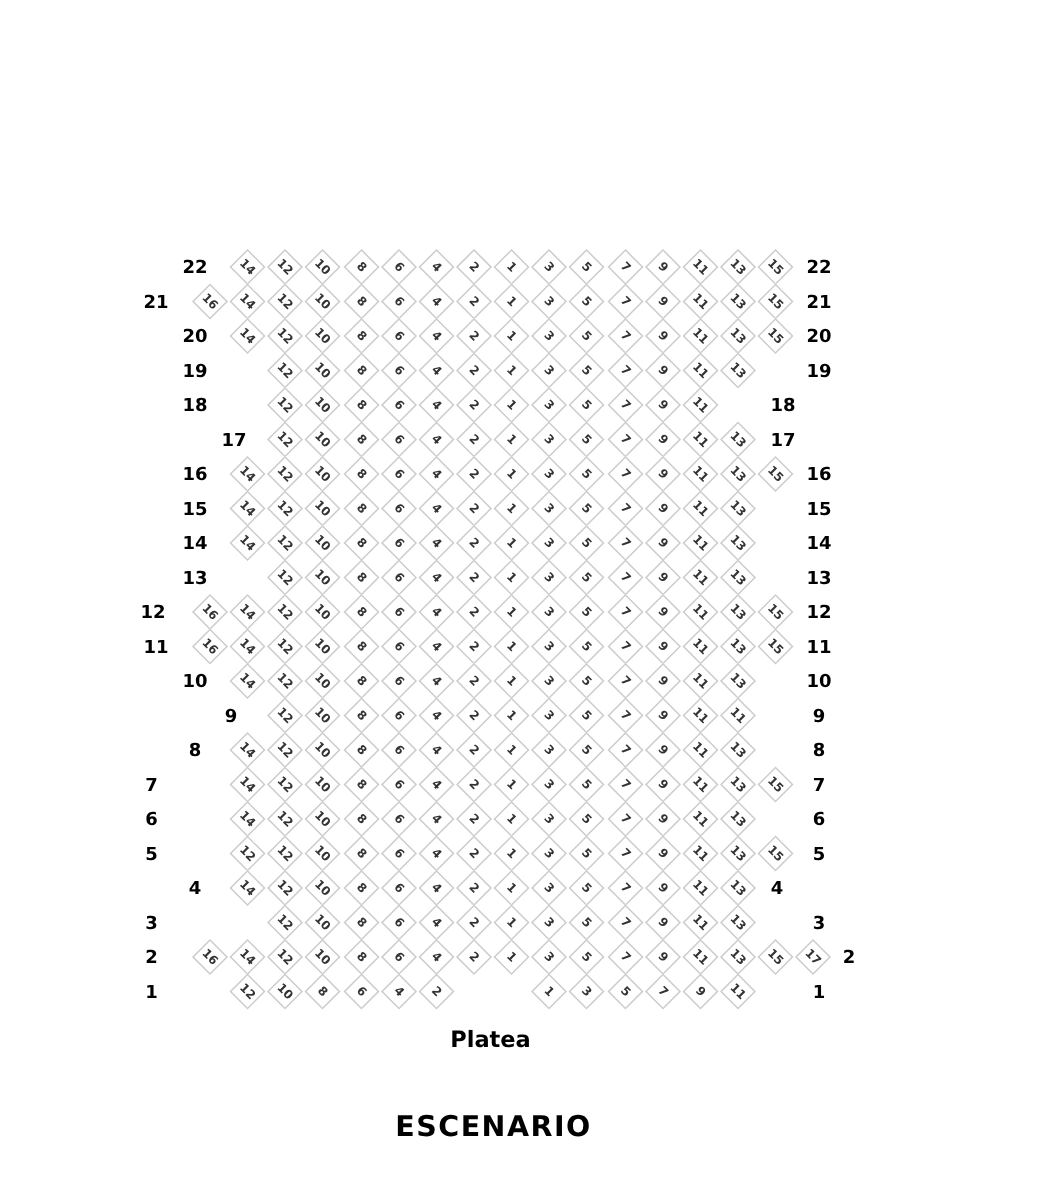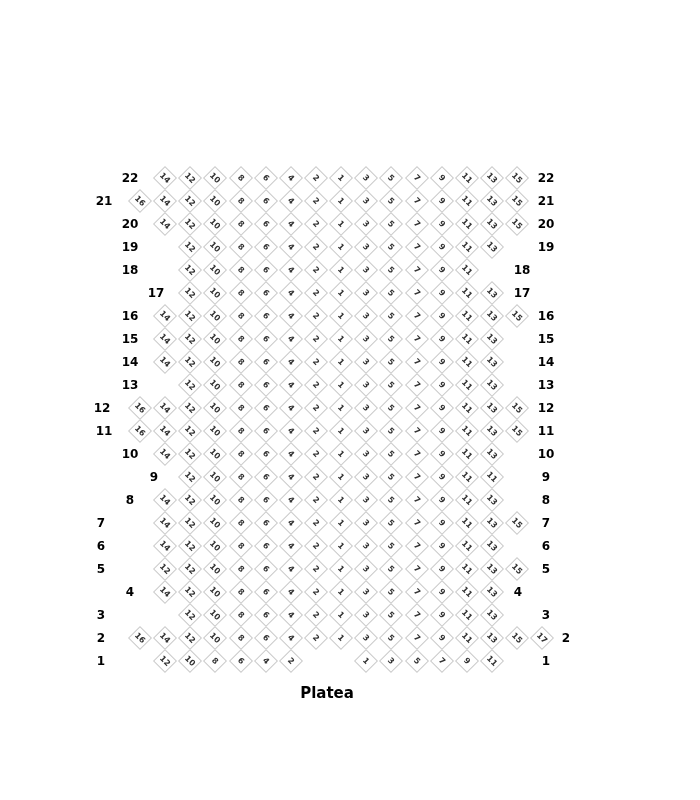--- a/index.html
+++ b/index.html
@@ -385,13 +385,14 @@
       <div class="seat" style="left: 265.7px; top: 661px;">4</div>
       <div class="seat" style="left: 290.84px; top: 661px;">2</div>
       <div class="seat" style="left: 366.26px; top: 661px;">1</div>
       <div class="seat" style="left: 391.4px; top: 661px;">3</div>
       <div class="seat" style="left: 416.54px; top: 661px;">5</div>
       <div class="seat" style="left: 441.68px; top: 661px;">7</div>
       <div class="seat" style="left: 466.82px; top: 661px;">9</div>
       <div class="seat" style="left: 491.96px; top: 661px;">11</div>
     </div>
   <div class="section-label" style="left:327px;top:693px;">Platea</div>
+  <div class="stage-label" style="left:329px;top:751px;">ESCENARIO</div>
 </div>
 
 </body></html>

